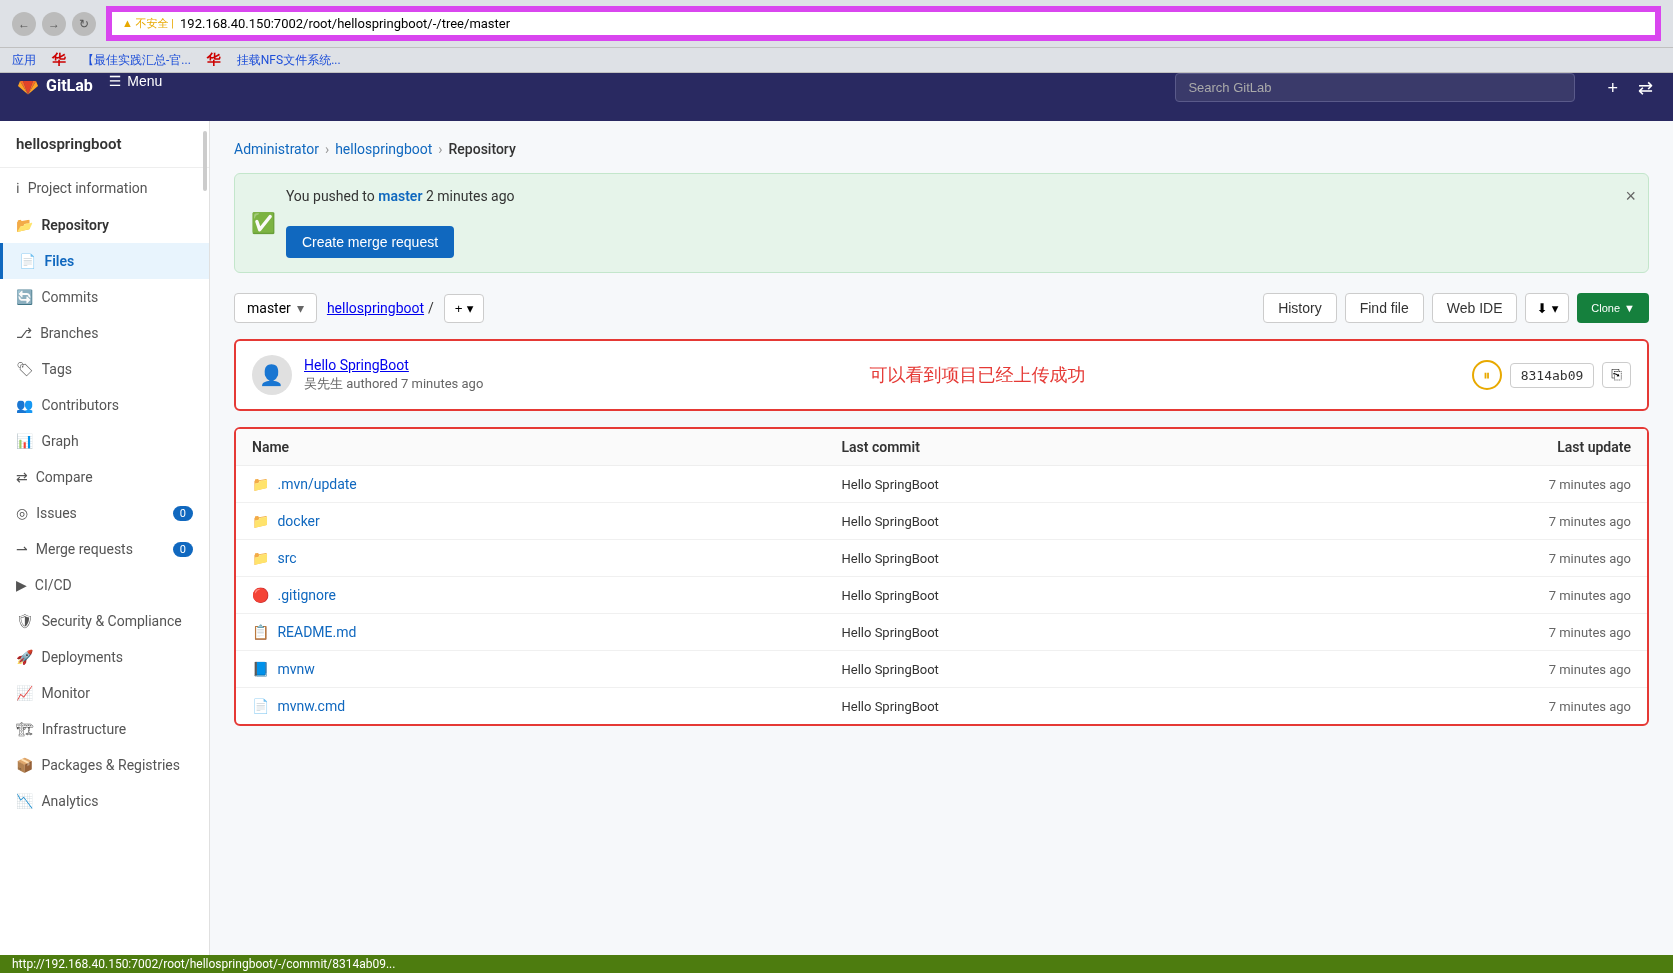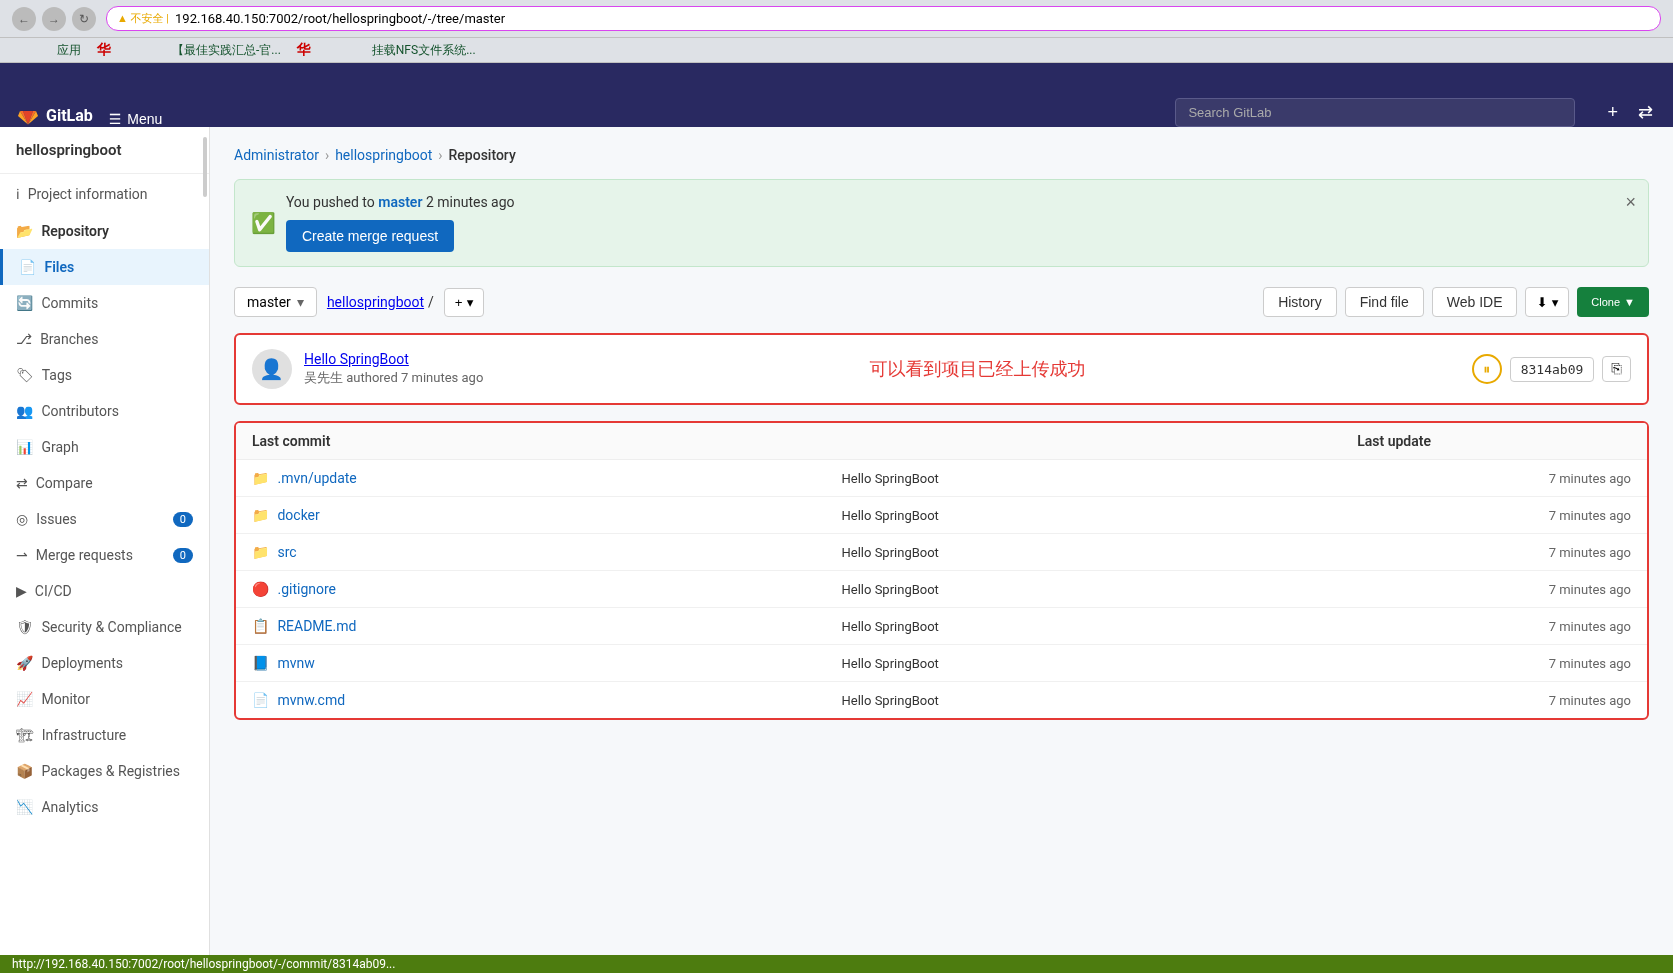--- a/index.html
+++ b/index.html
@@ -9,44 +9,44 @@
     .browser-bar {
       background: #dee1e6;
       padding: 6px 12px;
       display: flex;
       align-items: center;
       gap: 10px;
       border-bottom: 1px solid #c0c0c0;
     }
     .browser-nav { display: flex; gap: 6px; align-items: center; }
     .browser-btn { width: 24px; height: 24px; border-radius: 50%; border: none; background: #bbb; cursor: pointer; display: flex; align-items: center; justify-content: center; font-size: 12px; color: #555; }
-    .browser-url { flex: 1; background: white; border: 1px solid #d946ef; border-radius: 12px; padding: 4px 10px; font-size: 13px; display: flex; align-items: center; gap: 6px; }
+    .browser-url { flex: 1; background: white; border: 6px solid #d946ef; border-radius: 0; padding: 4px 10px; font-size: 13px; display: flex; align-items: center; gap: 6px; }
     .browser-url .lock-warning { color: #e8a900; font-size: 11px; }
 
     
     .bookmarks-bar {
       background: #dee1e6;
       padding: 3px 12px;
       display: flex;
       align-items: center;
       gap: 16px;
       font-size: 12px;
       border-bottom: 1px solid #c0c0c0;
     }
-    .bookmark-item { display: flex; align-items: center; gap: 4px; cursor: pointer; color: #14532d; margin-left: 45px; }
+    .bookmark-item { display: flex; align-items: center; gap: 4px; cursor: pointer; color: #1d4ed8; }
     .huawei-logo { color: #cc0000; font-weight: bold; font-size: 14px; }
 
     
     .gitlab-nav {
       background: #292961;
       color: white;
       display: flex;
-      align-items: flex-end;
+      align-items: flex-start;
       padding: 0 16px;
-      height: 64px;
+      height: 48px;
       gap: 16px;
     }
     .gitlab-logo { font-weight: bold; font-size: 16px; color: white; display: flex; align-items: center; gap: 6px; }
     .nav-menu-btn { background: none; border: none; color: white; cursor: pointer; display: flex; align-items: center; gap: 6px; font-size: 14px; }
     .nav-search { flex: 1; max-width: 400px; margin-left: auto; }
     .nav-search input { width: 100%; padding: 6px 12px; border-radius: 4px; border: 1px solid #5a5a8a; background: #3a3a6a; color: white; font-size: 13px; }
     .nav-search input::placeholder { color: #aaa; }
     .nav-actions { display: flex; align-items: center; gap: 12px; margin-left: 12px; }
     .nav-icon-btn { background: none; border: none; color: white; cursor: pointer; font-size: 18px; padding: 4px; }
 
@@ -121,21 +121,21 @@
       align-items: center;
       gap: 10px;
       position: relative;
     }
     .push-banner .check-icon { color: #28a745; font-size: 20px; }
     .push-banner .banner-text { font-size: 14px; color: #333; }
     .push-banner .banner-text strong { color: #1068bf; font-weight: 600; }
     .push-banner .close-btn { position: absolute; right: 12px; top: 12px; background: none; border: none; cursor: pointer; color: #666; font-size: 18px; }
     .create-merge-btn {
       display: inline-block;
-      margin-top: 10px;
+      margin-top: 22px;
       background: #1068bf;
       color: white;
       border: none;
       border-radius: 4px;
       padding: 8px 16px;
       font-size: 14px;
       cursor: pointer;
     }
 
     
@@ -494,20 +494,21 @@
         <button class="pause-btn">⏸</button>
         <span class="commit-hash-badge">8314ab09</span>
         <button class="copy-hash-btn">
           <span>⎘</span>
         </button>
       </div>
     </div>
 
     <div class="file-table">
       <div class="file-table-header">
+        <span>Name</span>
         <span>Last commit</span>
         <span style="text-align:right;">Last update</span>
       </div>
 
       <div class="file-row">
         <a href="#" class="file-name">
           <span class="folder-icon">📁</span>
           <span>.mvn/update</span>
         </a>
         <span class="last-commit">Hello SpringBoot</span>

